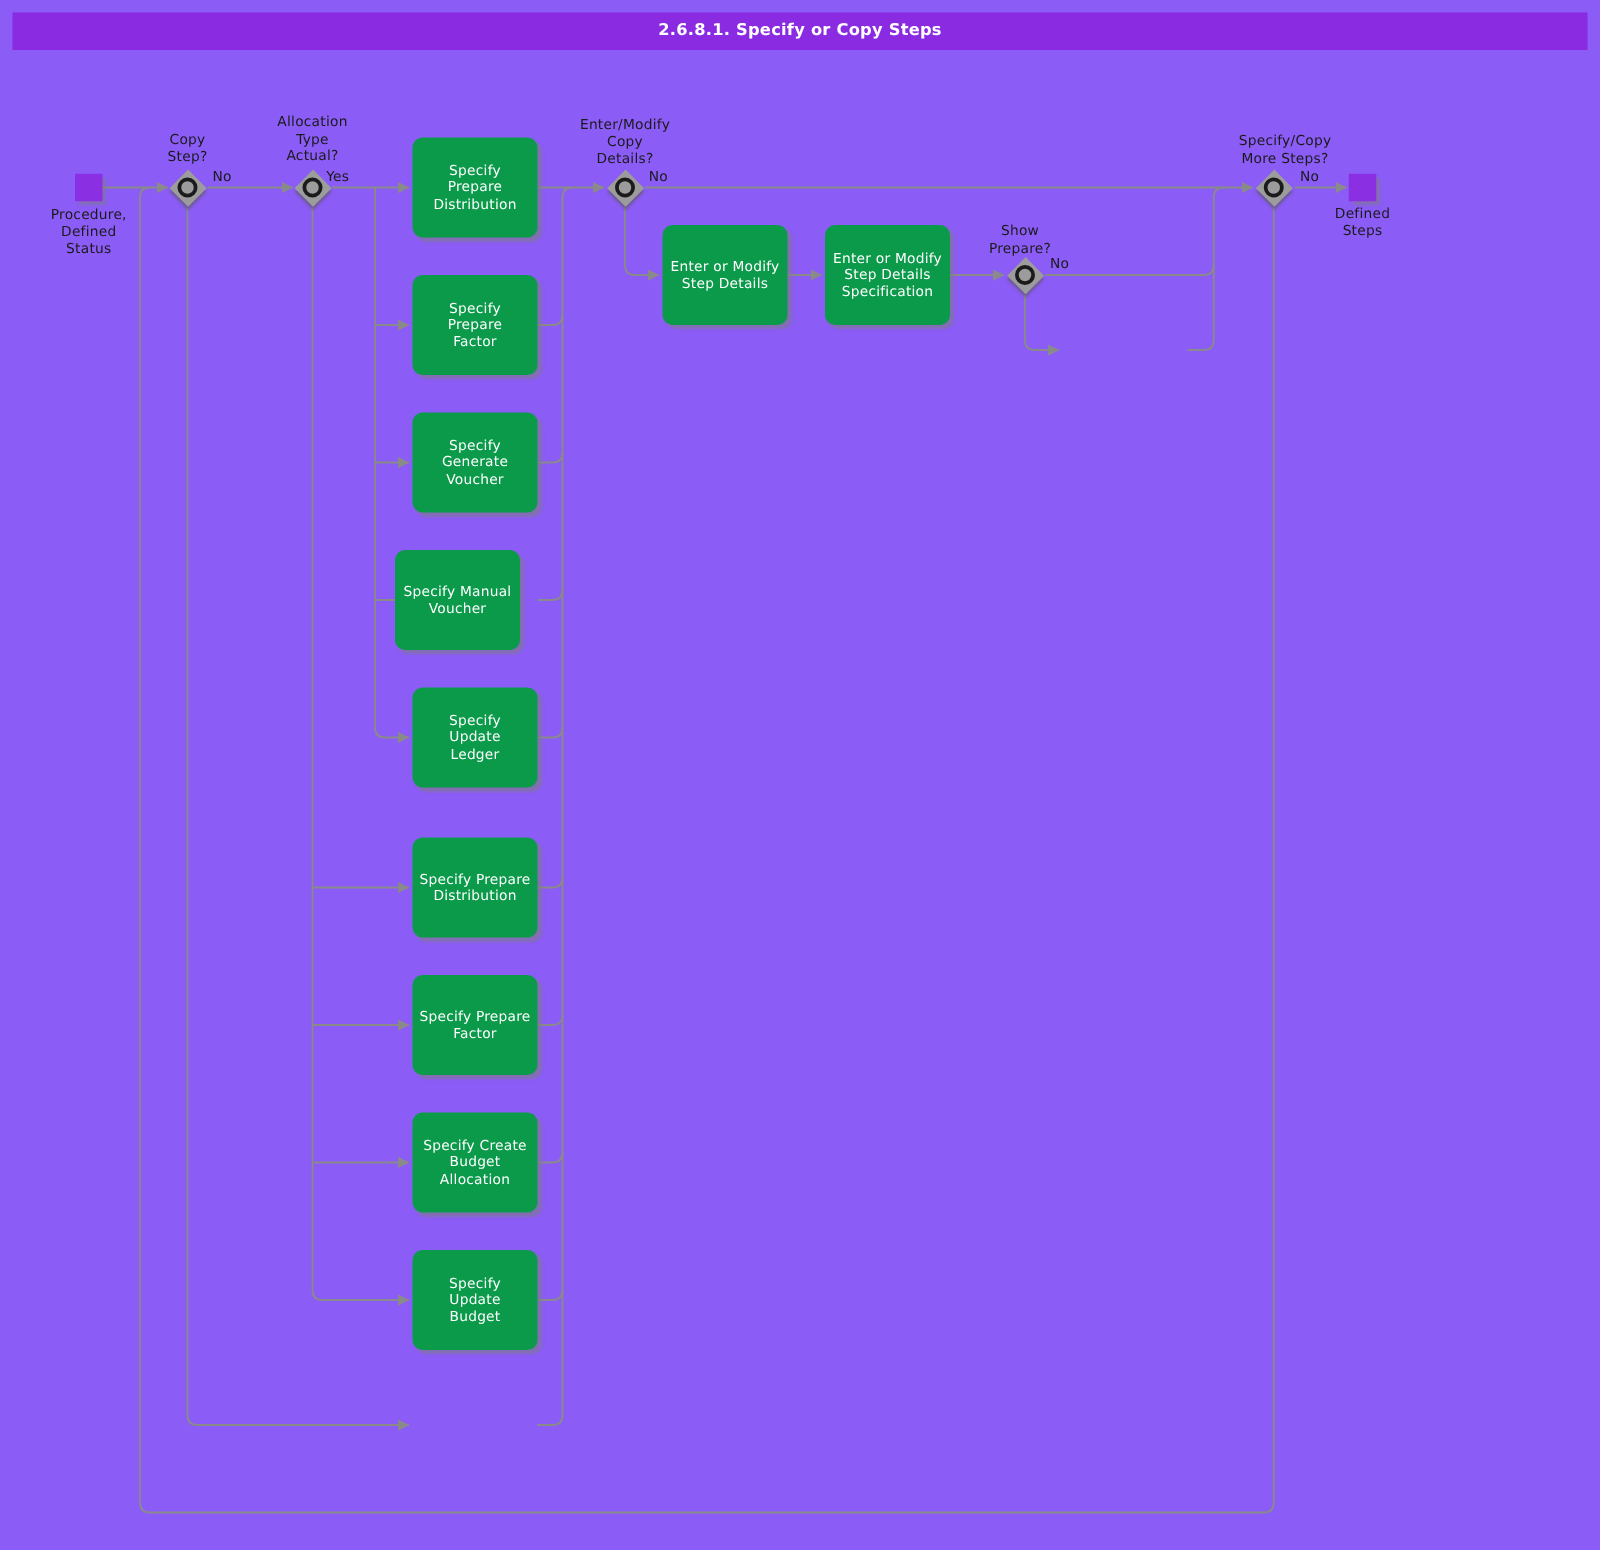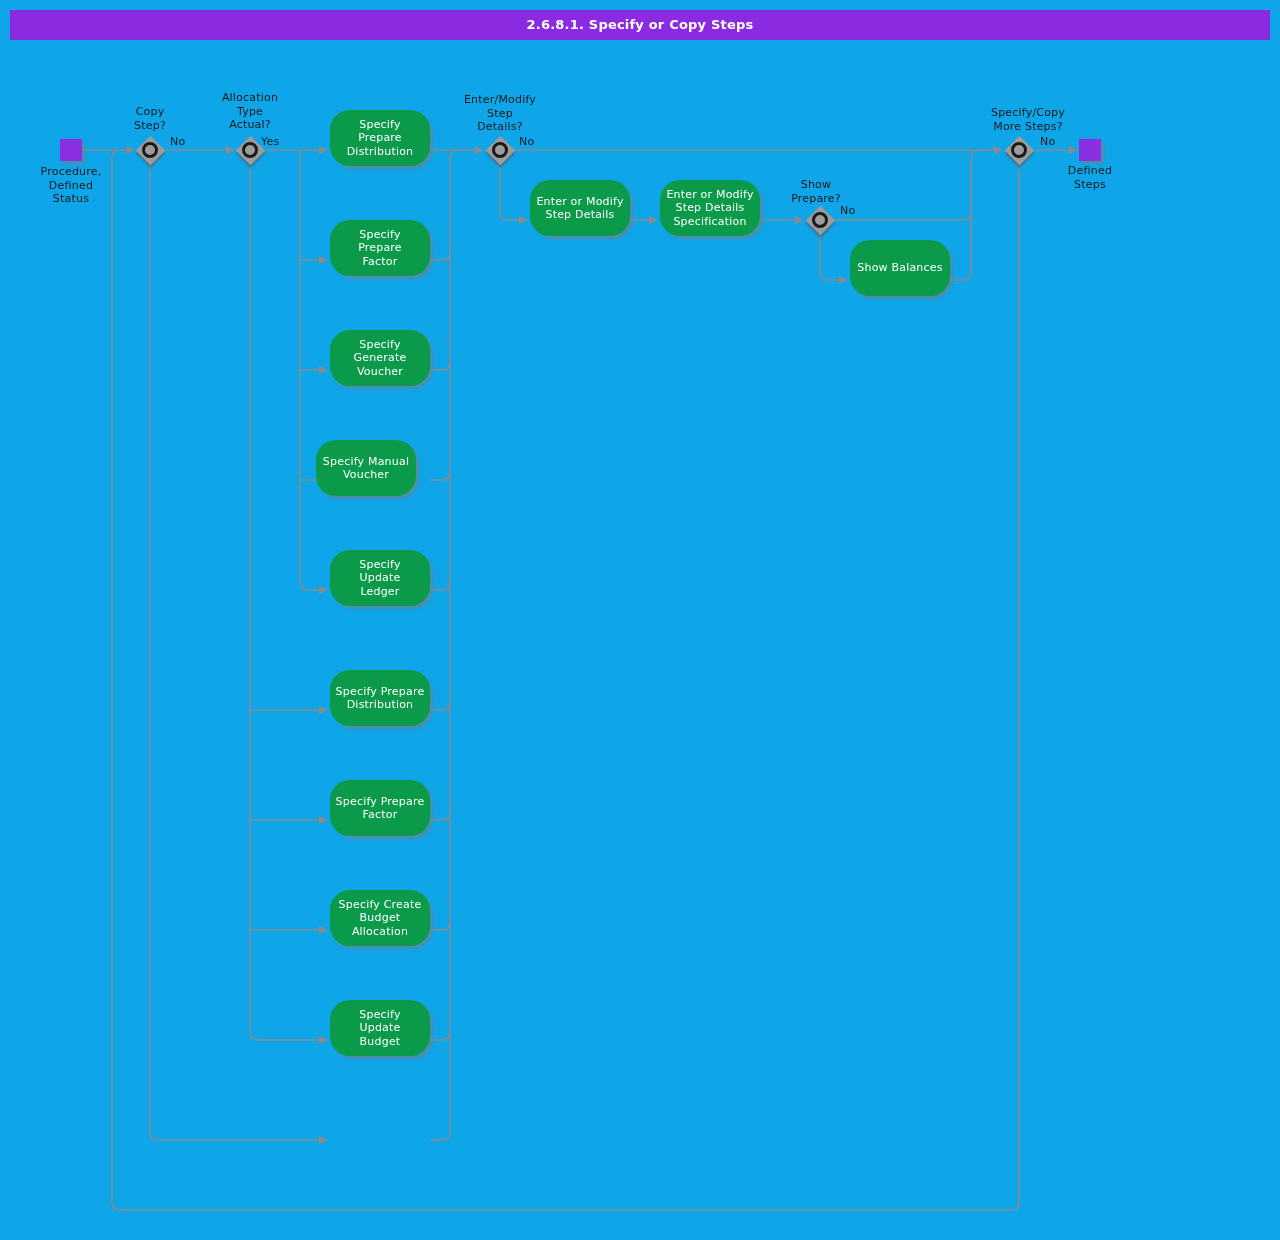--- a/index.html
+++ b/index.html
@@ -1,30 +1,30 @@
 <!DOCTYPE html>
 <html style="--header_bg: #8A2BE2; --task_fill: #0A9A4A; --task_text: #FFFFFF; --event_fill: #8B2FE2; --gateway_fill: #9C9C9C; --line: #8A8A8A; --label_text: #1A1A1A;"><head>
 <meta charset="utf-8">
 <style>
   html,body{margin:0;padding:0;background:#ffffff;}
   .canvas{
-    position:relative;width:1280px;height:1240px;background:#0ea5e9;
+    position:relative;width:1280px;height:1240px;background:#8b5cf6;
     font-family:"DejaVu Sans","Liberation Sans",sans-serif;overflow:hidden;
   }
   .titlebar{
     position:absolute;left:10px;top:10px;width:1260px;height:30px;
     background:var(--header_bg,#8A2BE2);color:#ffffff;font-size:13px;font-weight:bold;
     text-align:center;line-height:30px;letter-spacing:.2px;
   }
   svg.wires{position:absolute;left:0;top:0;}
   svg.wires path.w{stroke:var(--line,#8A8A8A);stroke-width:1.5;fill:none;}
   svg.wires marker path{fill:var(--line,#8A8A8A);stroke:none;}
   .task{
-    position:absolute;width:100px;height:56px;background:var(--task_fill,#0A9A4A);
-    border-radius:20px;box-shadow:3px 3px 2px rgba(125,125,125,.55);
+    position:absolute;width:100px;height:80px;background:var(--task_fill,#0A9A4A);
+    border-radius:8px;box-shadow:3px 3px 2px rgba(125,125,125,.55);
     color:var(--task_text,#fff);font-size:11px;line-height:13.5px;letter-spacing:.2px;
     display:flex;align-items:center;justify-content:center;text-align:center;
     white-space:pre-line;cursor:pointer;
   }
   .event{
     position:absolute;width:22px;height:22px;background:var(--event_fill,#8B2FE2);
     box-shadow:3px 3px 2px rgba(125,125,125,.55);cursor:pointer;
   }
   .gateway{position:absolute;width:30px;height:30px;}
   .gateway .dshape{
@@ -124,21 +124,21 @@
   <div class="label" style="left:250px;top:91px">Allocation
 Type
 Actual?</div>
   <div class="answer" style="left:261px;top:136px">Yes</div>
 
   <div class="gateway" style="left:485px;top:135px">
     <div class="dshape"></div>
     <div class="dcircle"></div>
   </div>
   <div class="label" style="left:500px;top:93px">Enter/Modify
-Step
+Copy
 Details?</div>
   <div class="answer" style="left:519px;top:136px">No</div>
 
   <div class="gateway" style="left:805px;top:205px">
     <div class="dshape"></div>
     <div class="dcircle"></div>
   </div>
   <div class="label" style="left:816px;top:178px">Show
 Prepare?</div>
   <div class="answer" style="left:840px;top:205px">No</div>
@@ -173,15 +173,14 @@
 Budget
 Allocation</div>
   <div class="task" style="left:330px;top:1000px">Specify
 Update
 Budget</div>
   <div class="task" style="left:530px;top:180px">Enter or Modify
 Step Details</div>
   <div class="task" style="left:660px;top:180px">Enter or Modify
 Step Details
 Specification</div>
-  <div class="task" style="left:850px;top:240px">Show Balances</div>
 
 </div>
 
 </body></html>

